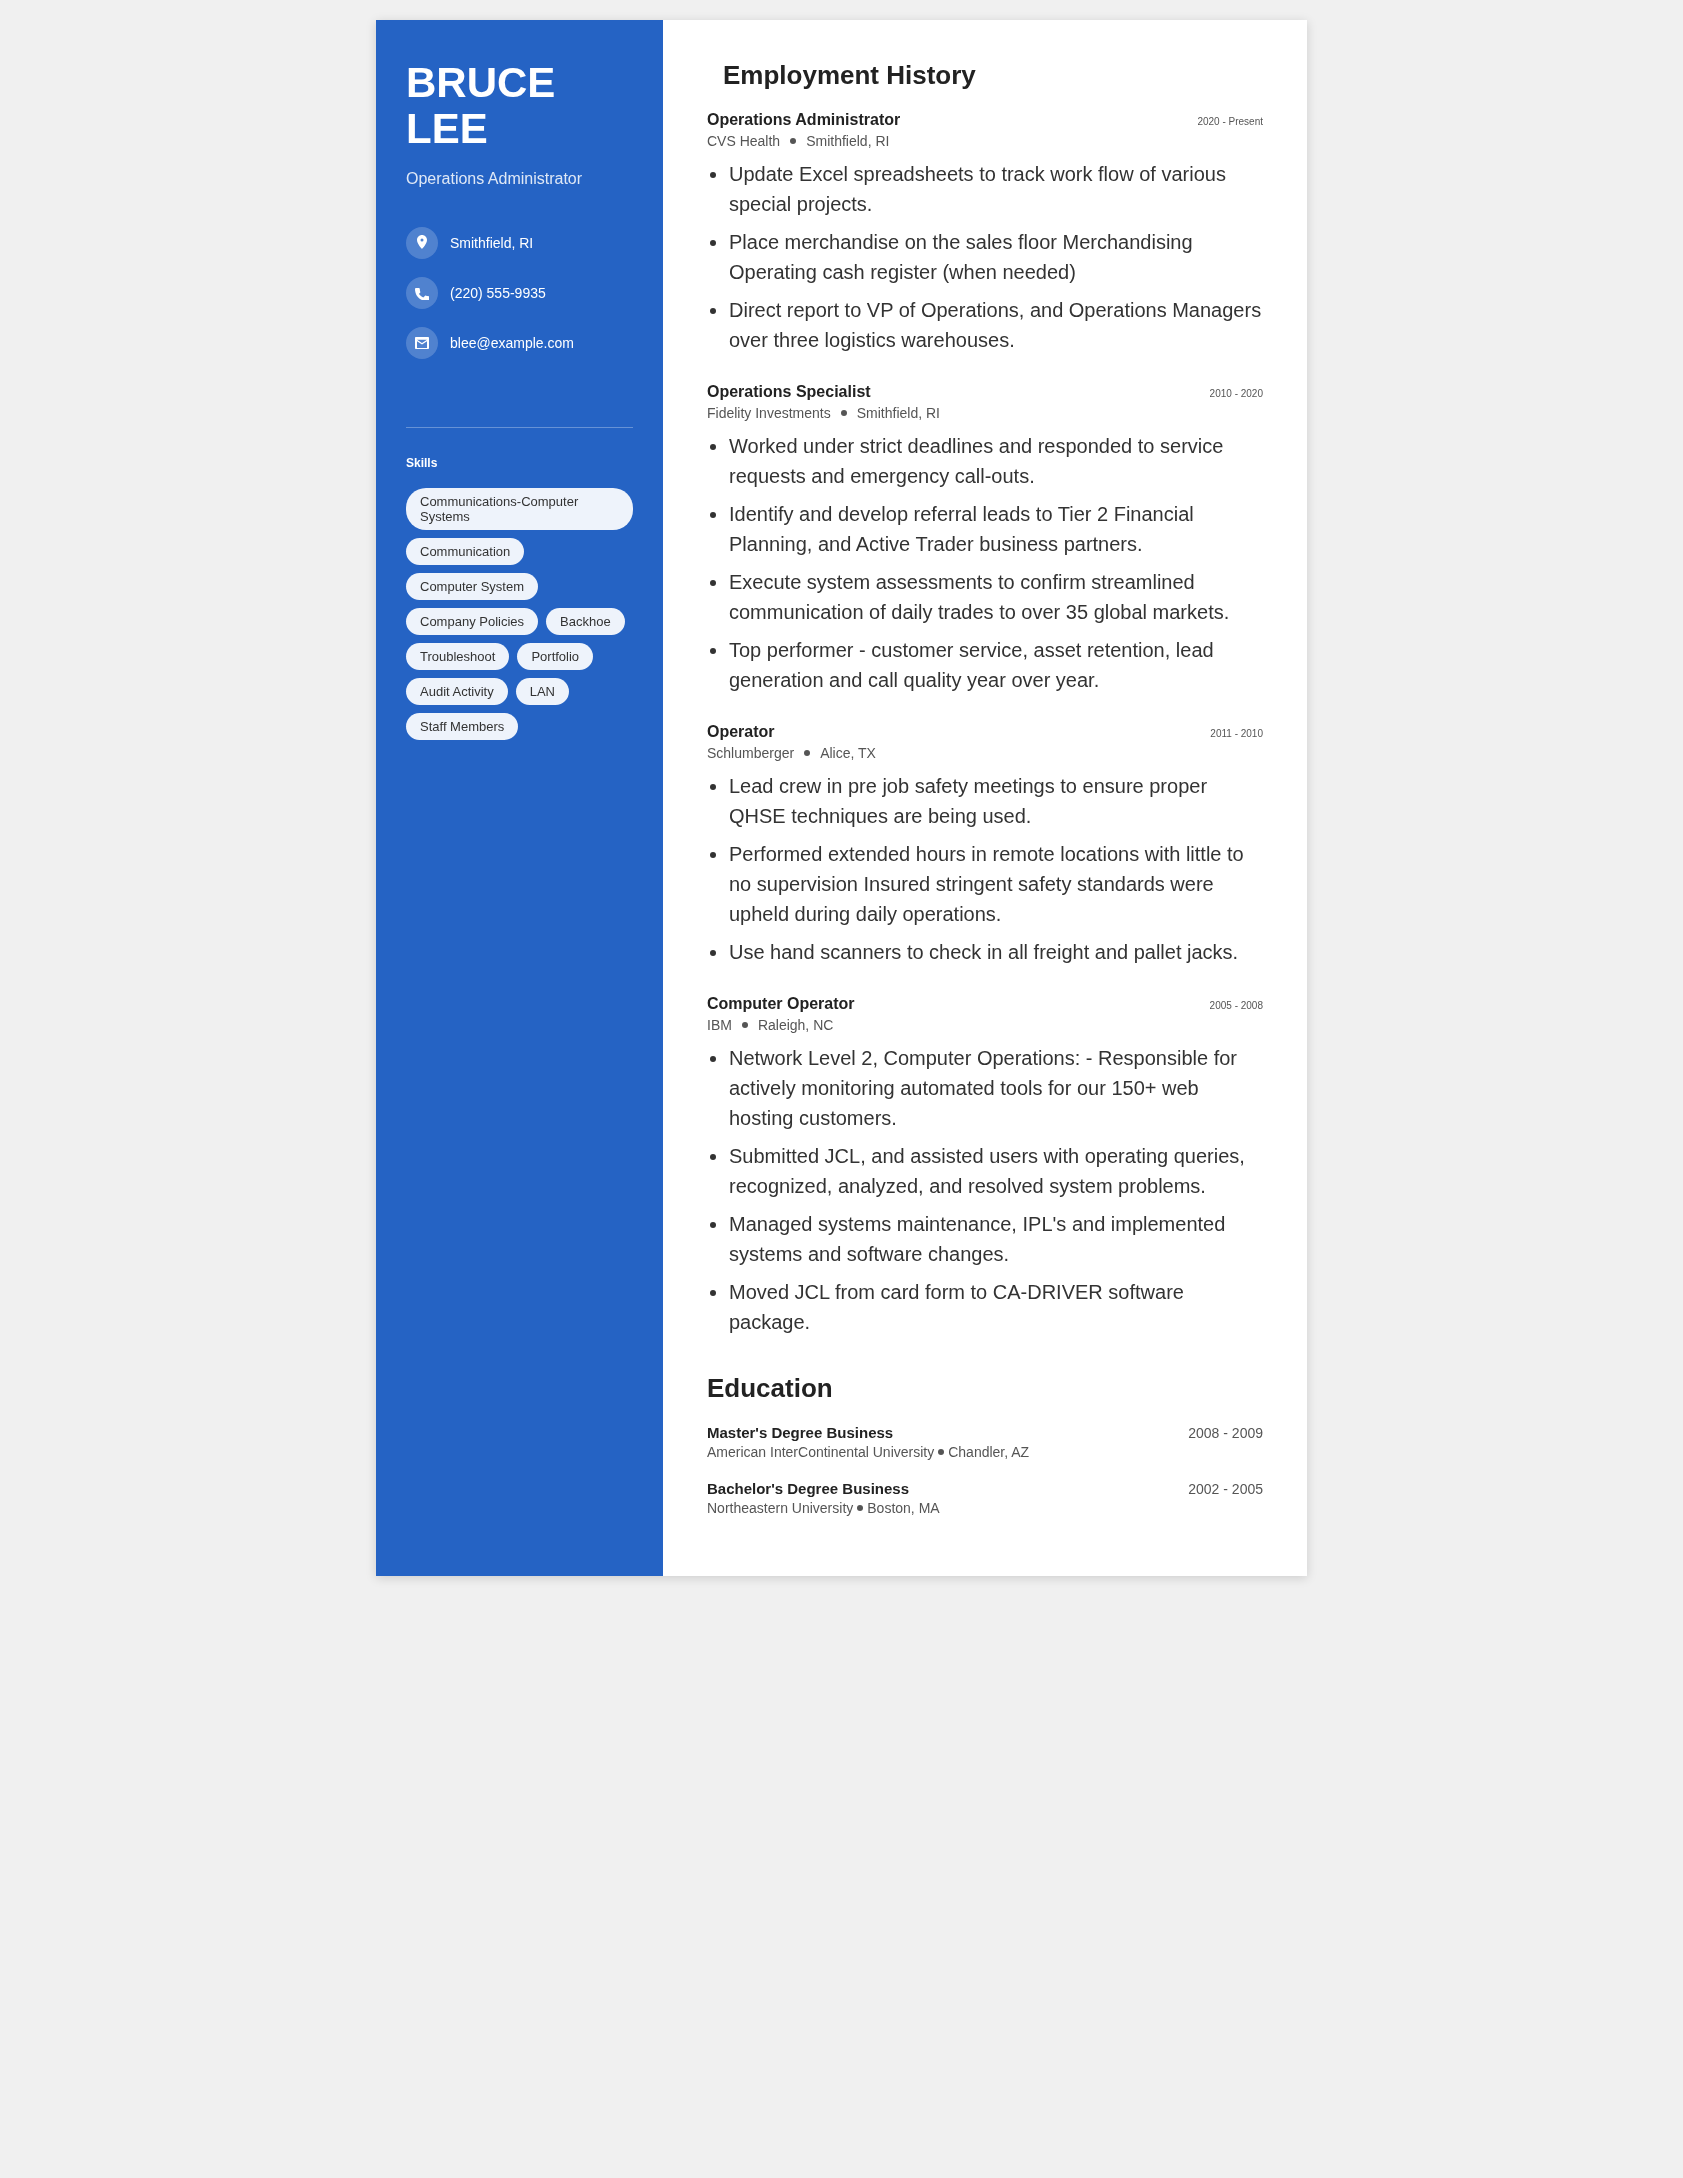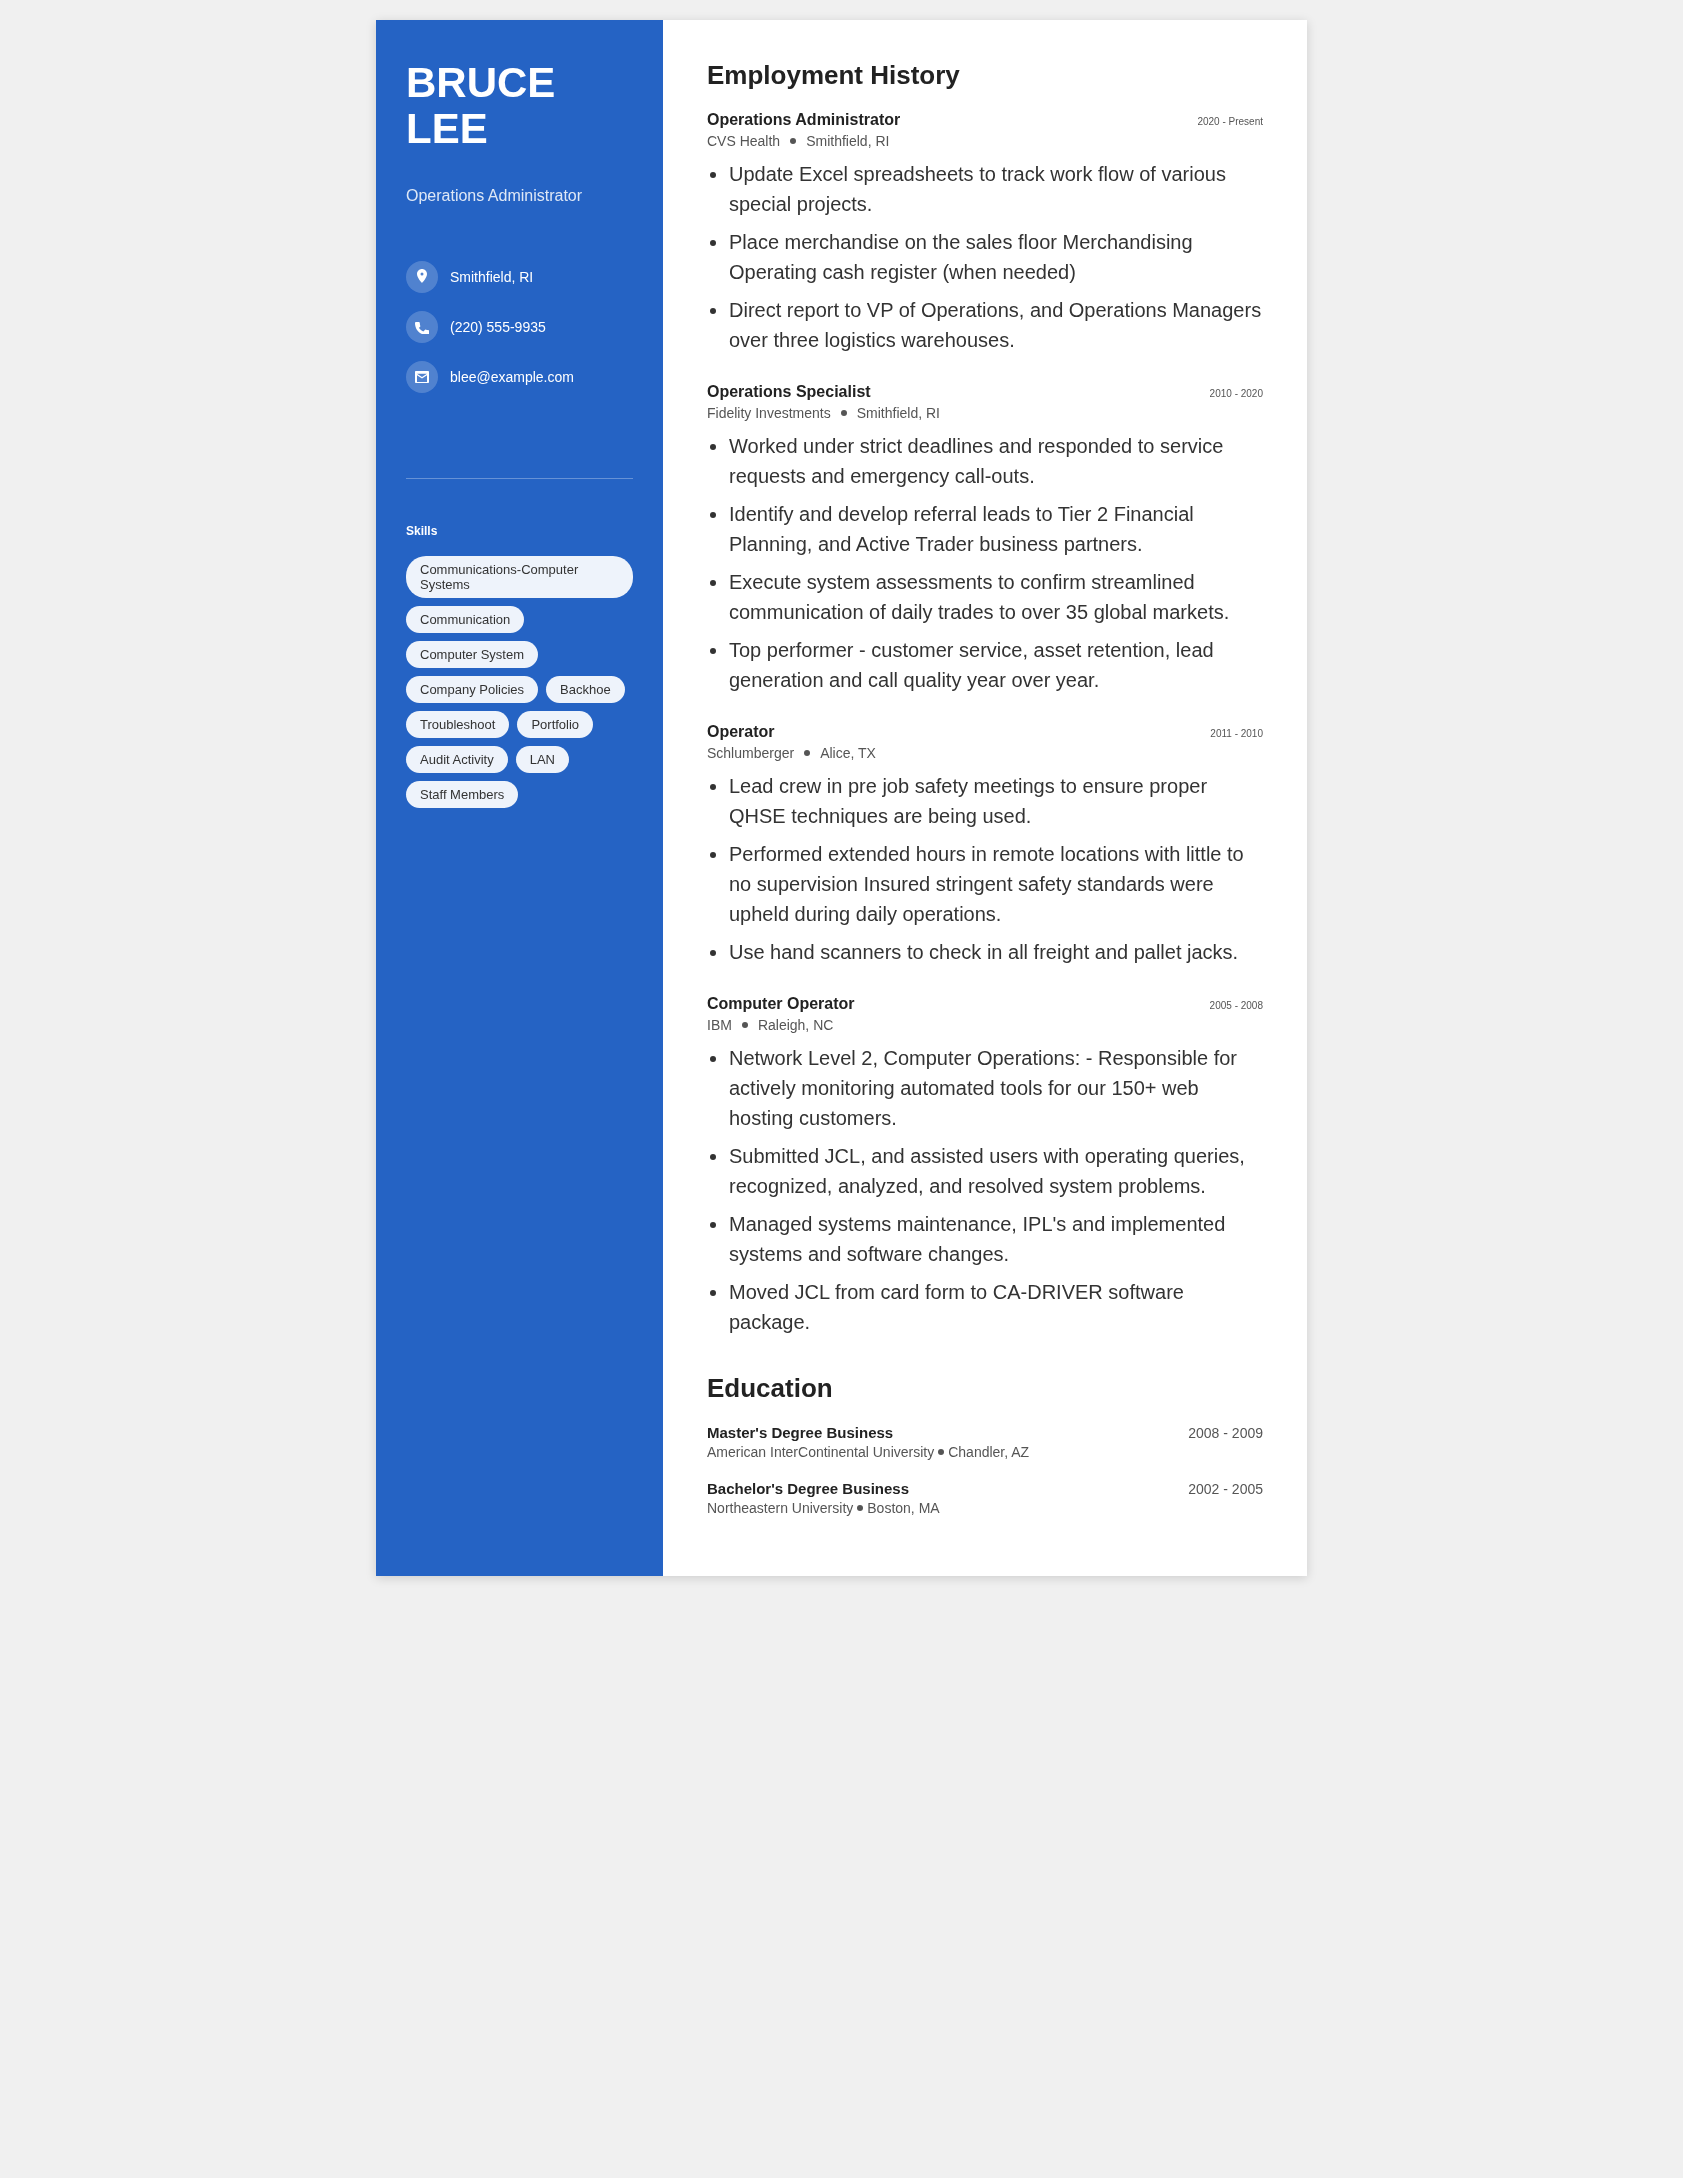--- a/index.html
+++ b/index.html
@@ -21,21 +21,20 @@
     }
     
     .sidebar {
       width: 287px;
       min-width: 287px;
       background: #2563C4;
       color: white;
       padding: 40px 30px 40px 30px;
       display: flex;
       flex-direction: column;
-      gap: 17px;
     }
     .sidebar-name {
       font-size: 42px;
       font-weight: 900;
       line-height: 1.1;
       margin-bottom: 16px;
       color: white;
     }
     .sidebar-title {
       font-size: 16px;
@@ -100,20 +99,21 @@
     }
     .section-title {
       font-size: 26px;
       font-weight: 700;
       color: #222;
       margin-bottom: 20px;
       margin-top: 36px;
     }
     .section-title:first-child {
       margin-top: 0;
+      margin-left: 16px;
     }
     .job-block {
       margin-bottom: 28px;
     }
     .job-header {
       display: flex;
       justify-content: space-between;
       align-items: baseline;
       margin-bottom: 4px;
     }

